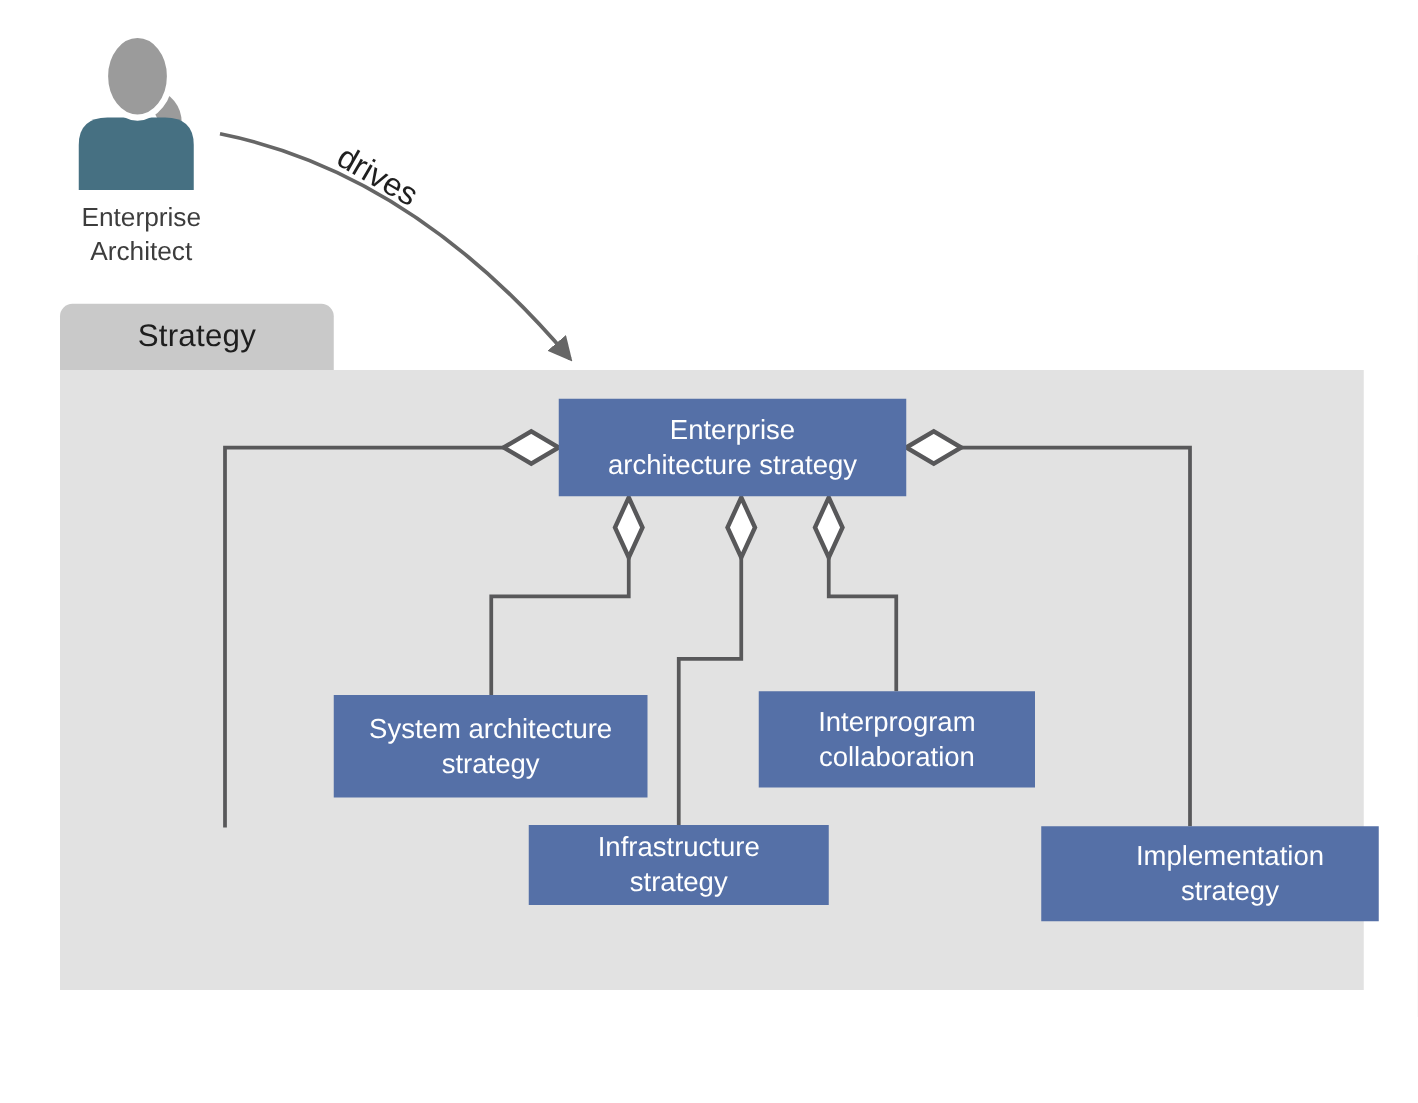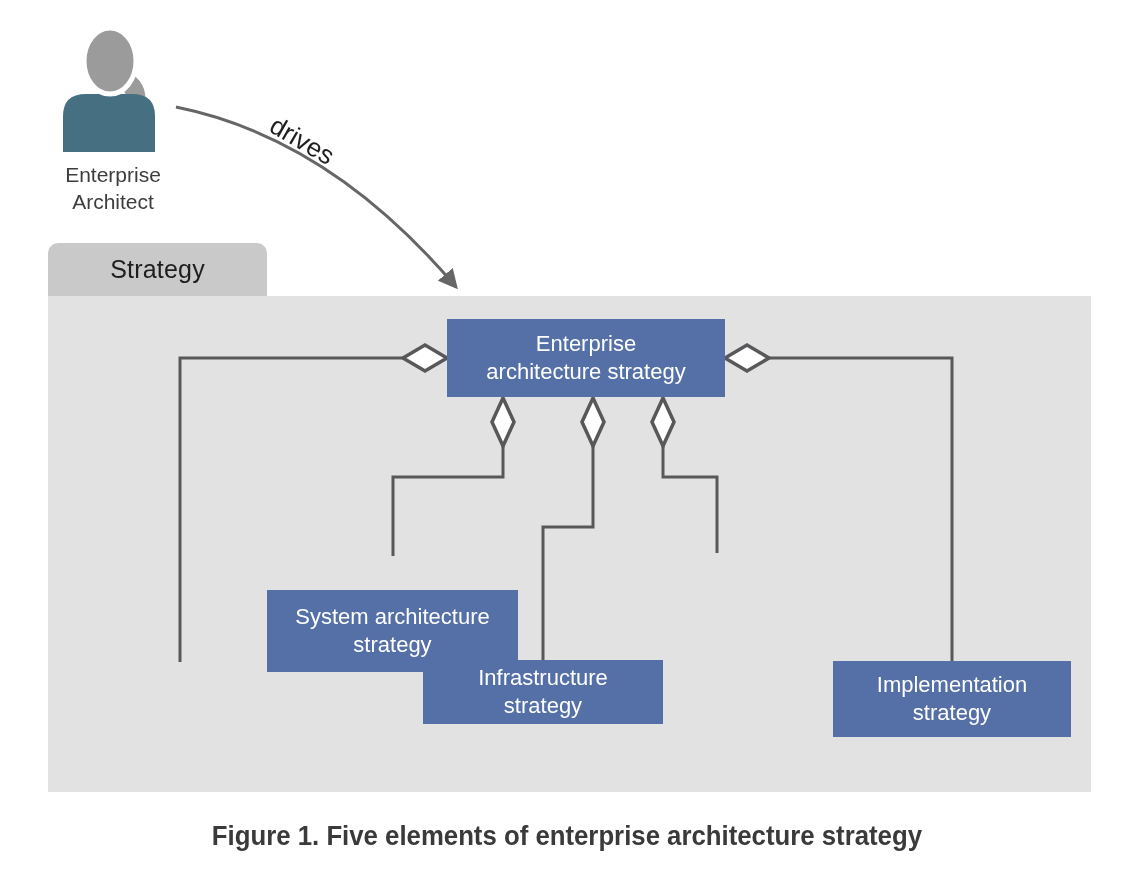--- a/index.html
+++ b/index.html
@@ -59,25 +59,25 @@
     display: flex;
     align-items: center;
     justify-content: center;
     text-align: center;
     font-size: 22px;
     line-height: 28px;
     white-space: pre-line;
     z-index: 2;
   }
   .node-root           { left: 447px; top: 319px; width: 278px; height: 78px; }
-  .node-system         { left: 267px; top: 556px; width: 251px; height: 82px; margin-top: 34px; }
+  .node-system         { left: 267px; top: 556px; width: 251px; height: 82px; }
   .node-interprogram   { left: 607px; top: 553px; width: 221px; height: 77px; }
   .node-choice         { left: 59px;  top: 662px; width: 239px; height: 103px; }
   .node-infrastructure { left: 423px; top: 660px; width: 240px; height: 64px; }
-  .node-implementation { left: 833px; top: 661px; width: 238px; height: 76px; }
+  .node-implementation { left: 833px; top: 661px; width: 238px; height: 76px; padding-left: 32px; }
 
   
   .actor-label {
     position: absolute;
     left: 38px;
     top: 161px;
     width: 150px;
     text-align: center;
     font-size: 21px;
     line-height: 27px;
@@ -158,22 +158,21 @@
 
   <div class="actor-label">Enterprise
 Architect</div>
 
   <div class="drives-label">drives</div>
 
   <div class="node node-root">Enterprise
 architecture strategy</div>
   <div class="node node-system">System architecture
 strategy</div>
+  <div class="node node-interprogram">Interprogram
+collaboration</div>
   <div class="node node-infrastructure">Infrastructure
 strategy</div>
   <div class="node node-implementation">Implementation
 strategy</div>
 
-  <div class="caption">
-    <span class="caption-inner">Figure 1. Five elements of enterprise architecture strategy</span>
-  </div>
 
 </div>
 
 </body></html>

